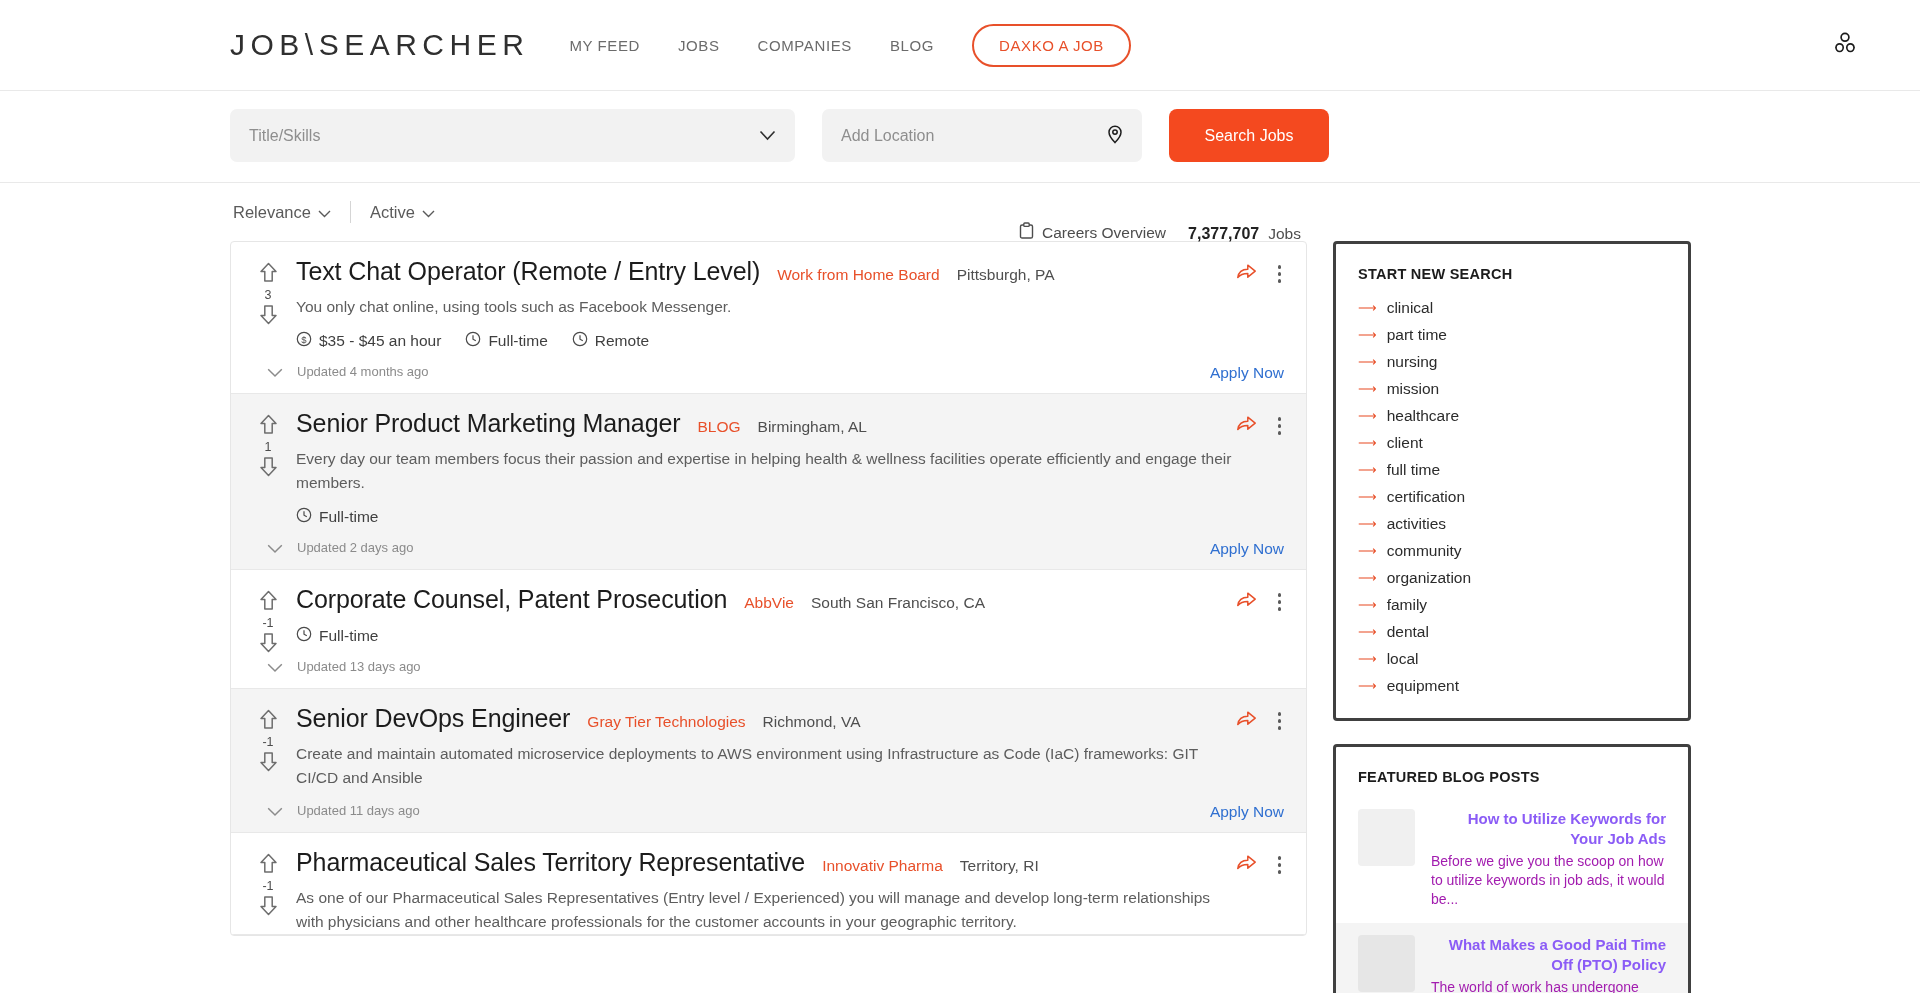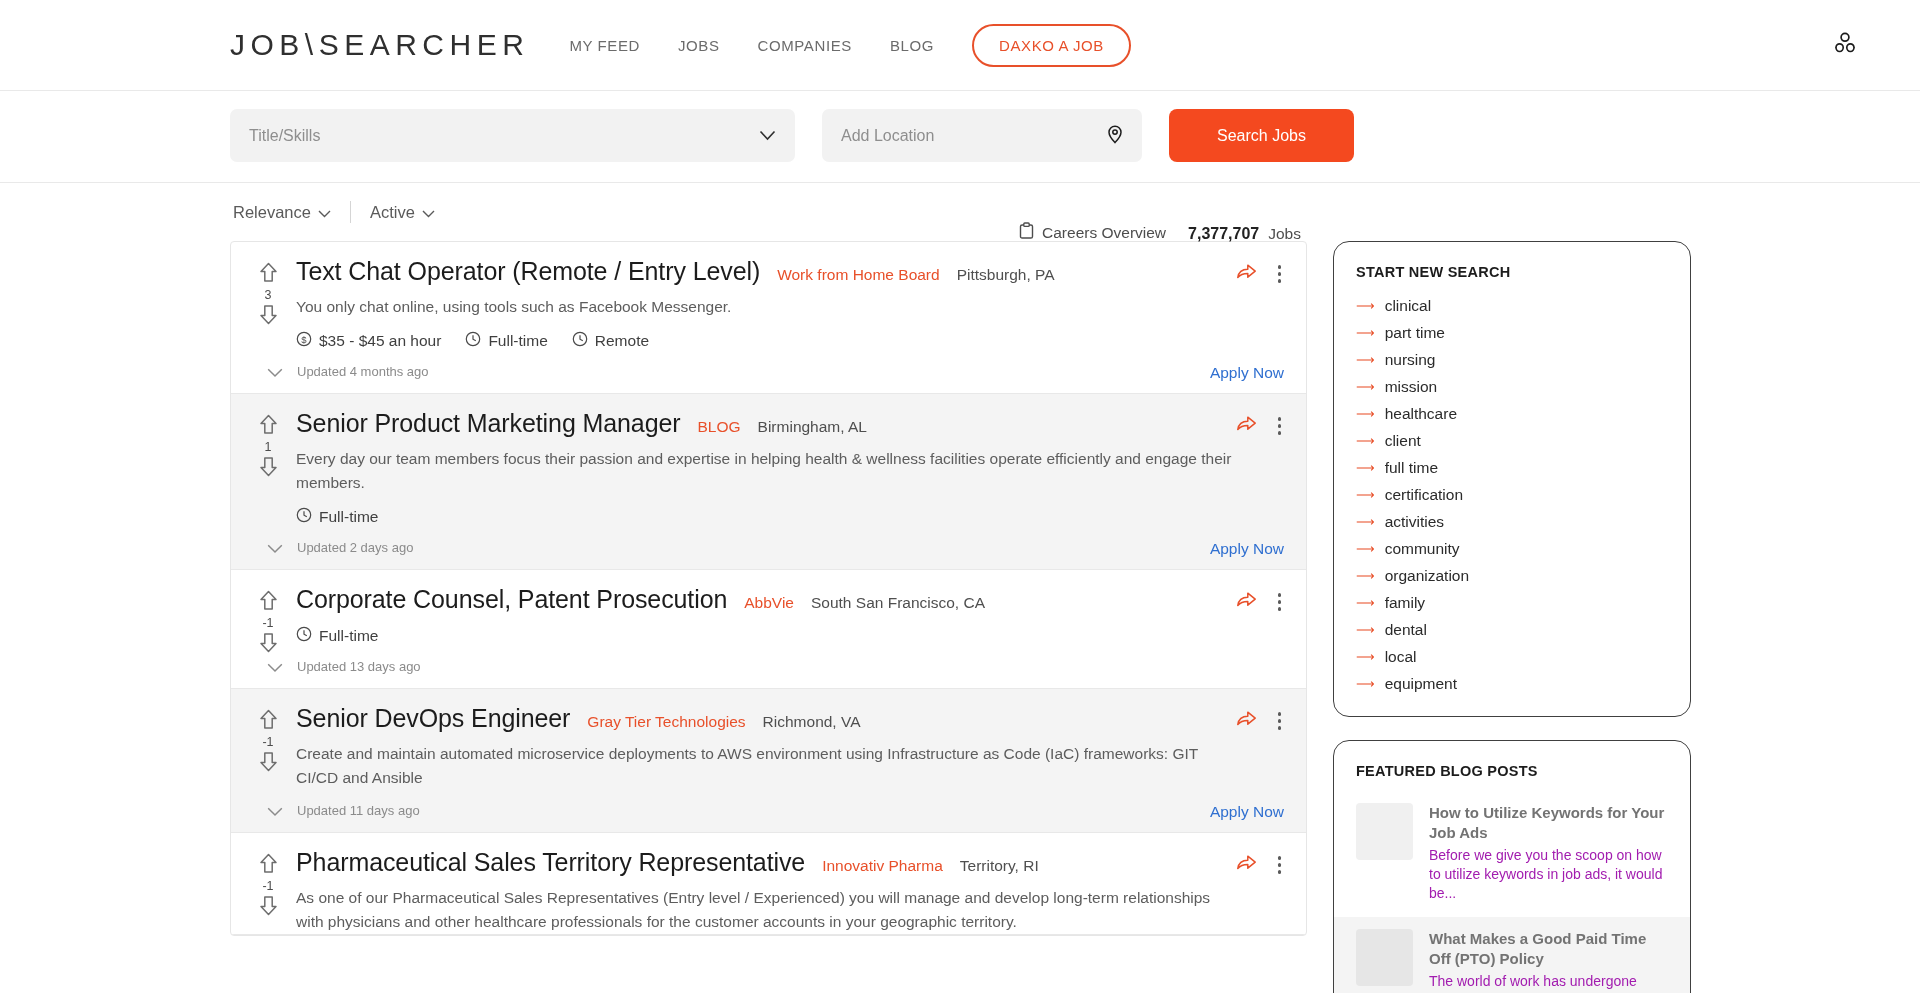--- a/index.html
+++ b/index.html
@@ -100,21 +100,21 @@
     margin-left: auto;
     line-height: 1;
     cursor: pointer;
   }
   .search-btn {
     background: #f4491f;
     color: #ffffff;
     border: none;
     border-radius: 8px;
     height: 53px;
-    width: 185px;
+    width: 160px;
     font-size: 16px;
     cursor: pointer;
     font-family: inherit;
   }
 
   
   .page {
     display: flex;
     padding: 0 0 0 230px;
     gap: 26px;
@@ -259,22 +259,22 @@
   }
   .act { cursor: pointer; display: block; }
   .dots {
     display: flex; flex-direction: column; gap: 3.5px;
     padding: 4px 5px; cursor: pointer;
   }
   .dots i { width: 3.5px; height: 3.5px; border-radius: 50%; background: #5a5a5a; display: block; }
 
   
   .sidecard {
-    border: 1px solid #404040;
-    border-radius: 16px;
+    border: 3px solid #404040;
+    border-radius: 4px;
     background: #fff;
     margin-bottom: 23px;
     padding: 22px 0 19px 0;
   }
   .sidecard.nopad { padding: 22px 0 0 0; }
   .side-head {
     font-size: 14.5px;
     font-weight: 700;
     color: #1c1c1c;
     letter-spacing: 0.25px;
@@ -297,22 +297,22 @@
     padding: 12px 22px 14px 22px;
     cursor: pointer;
   }
   .blogitem.shaded { background: #f4f4f4; }
   .blogthumb {
     width: 57px; height: 57px; flex: 0 0 57px;
     background: #f0f0f0; border-radius: 4px;
   }
   .blogitem.shaded .blogthumb { background: #e6e6e6; }
   .blogtitle {
-    font-size: 15px; font-weight: 700; color: #737373;
-    line-height: 20px; margin-bottom: 3px;
+    font-size: 15px; font-weight: 700; color: #8b5cf6;
+    line-height: 20px; margin-bottom: 3px; text-align: right;
   }
   .blogexc {
     font-size: 14px; color: #a21caf; line-height: 19px;
   }
 </style>
 </head>
 <body>
 
 <div class="header">
   <div class="logo">JOB\SEARCHER</div>

